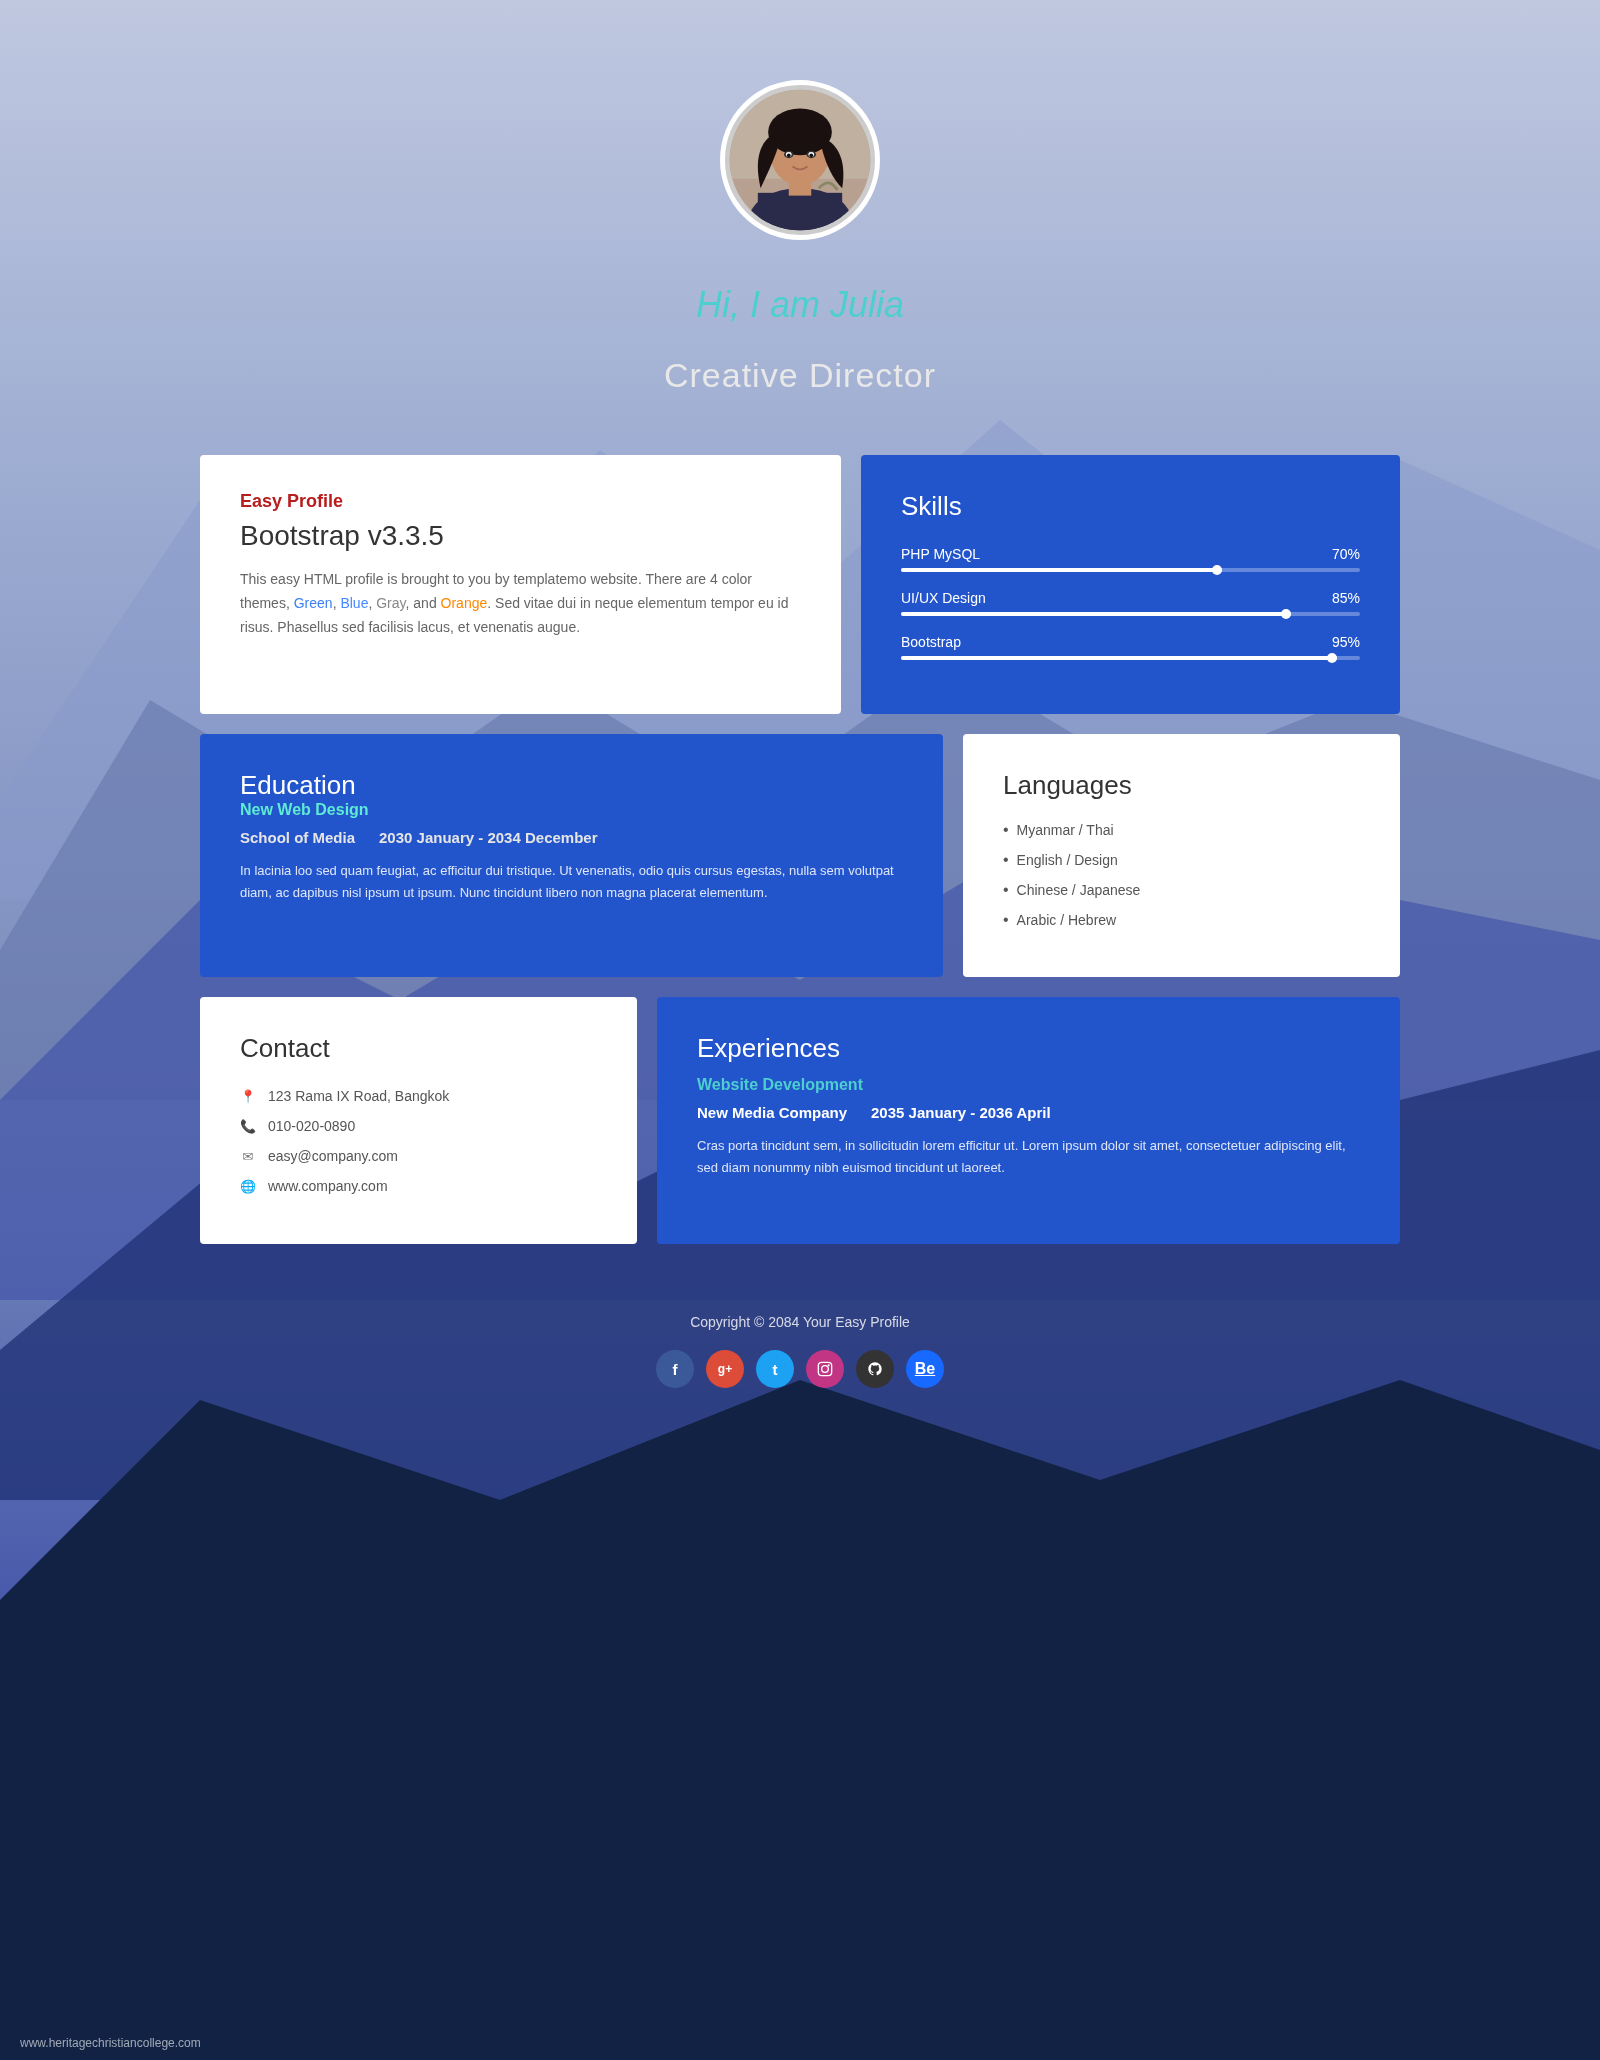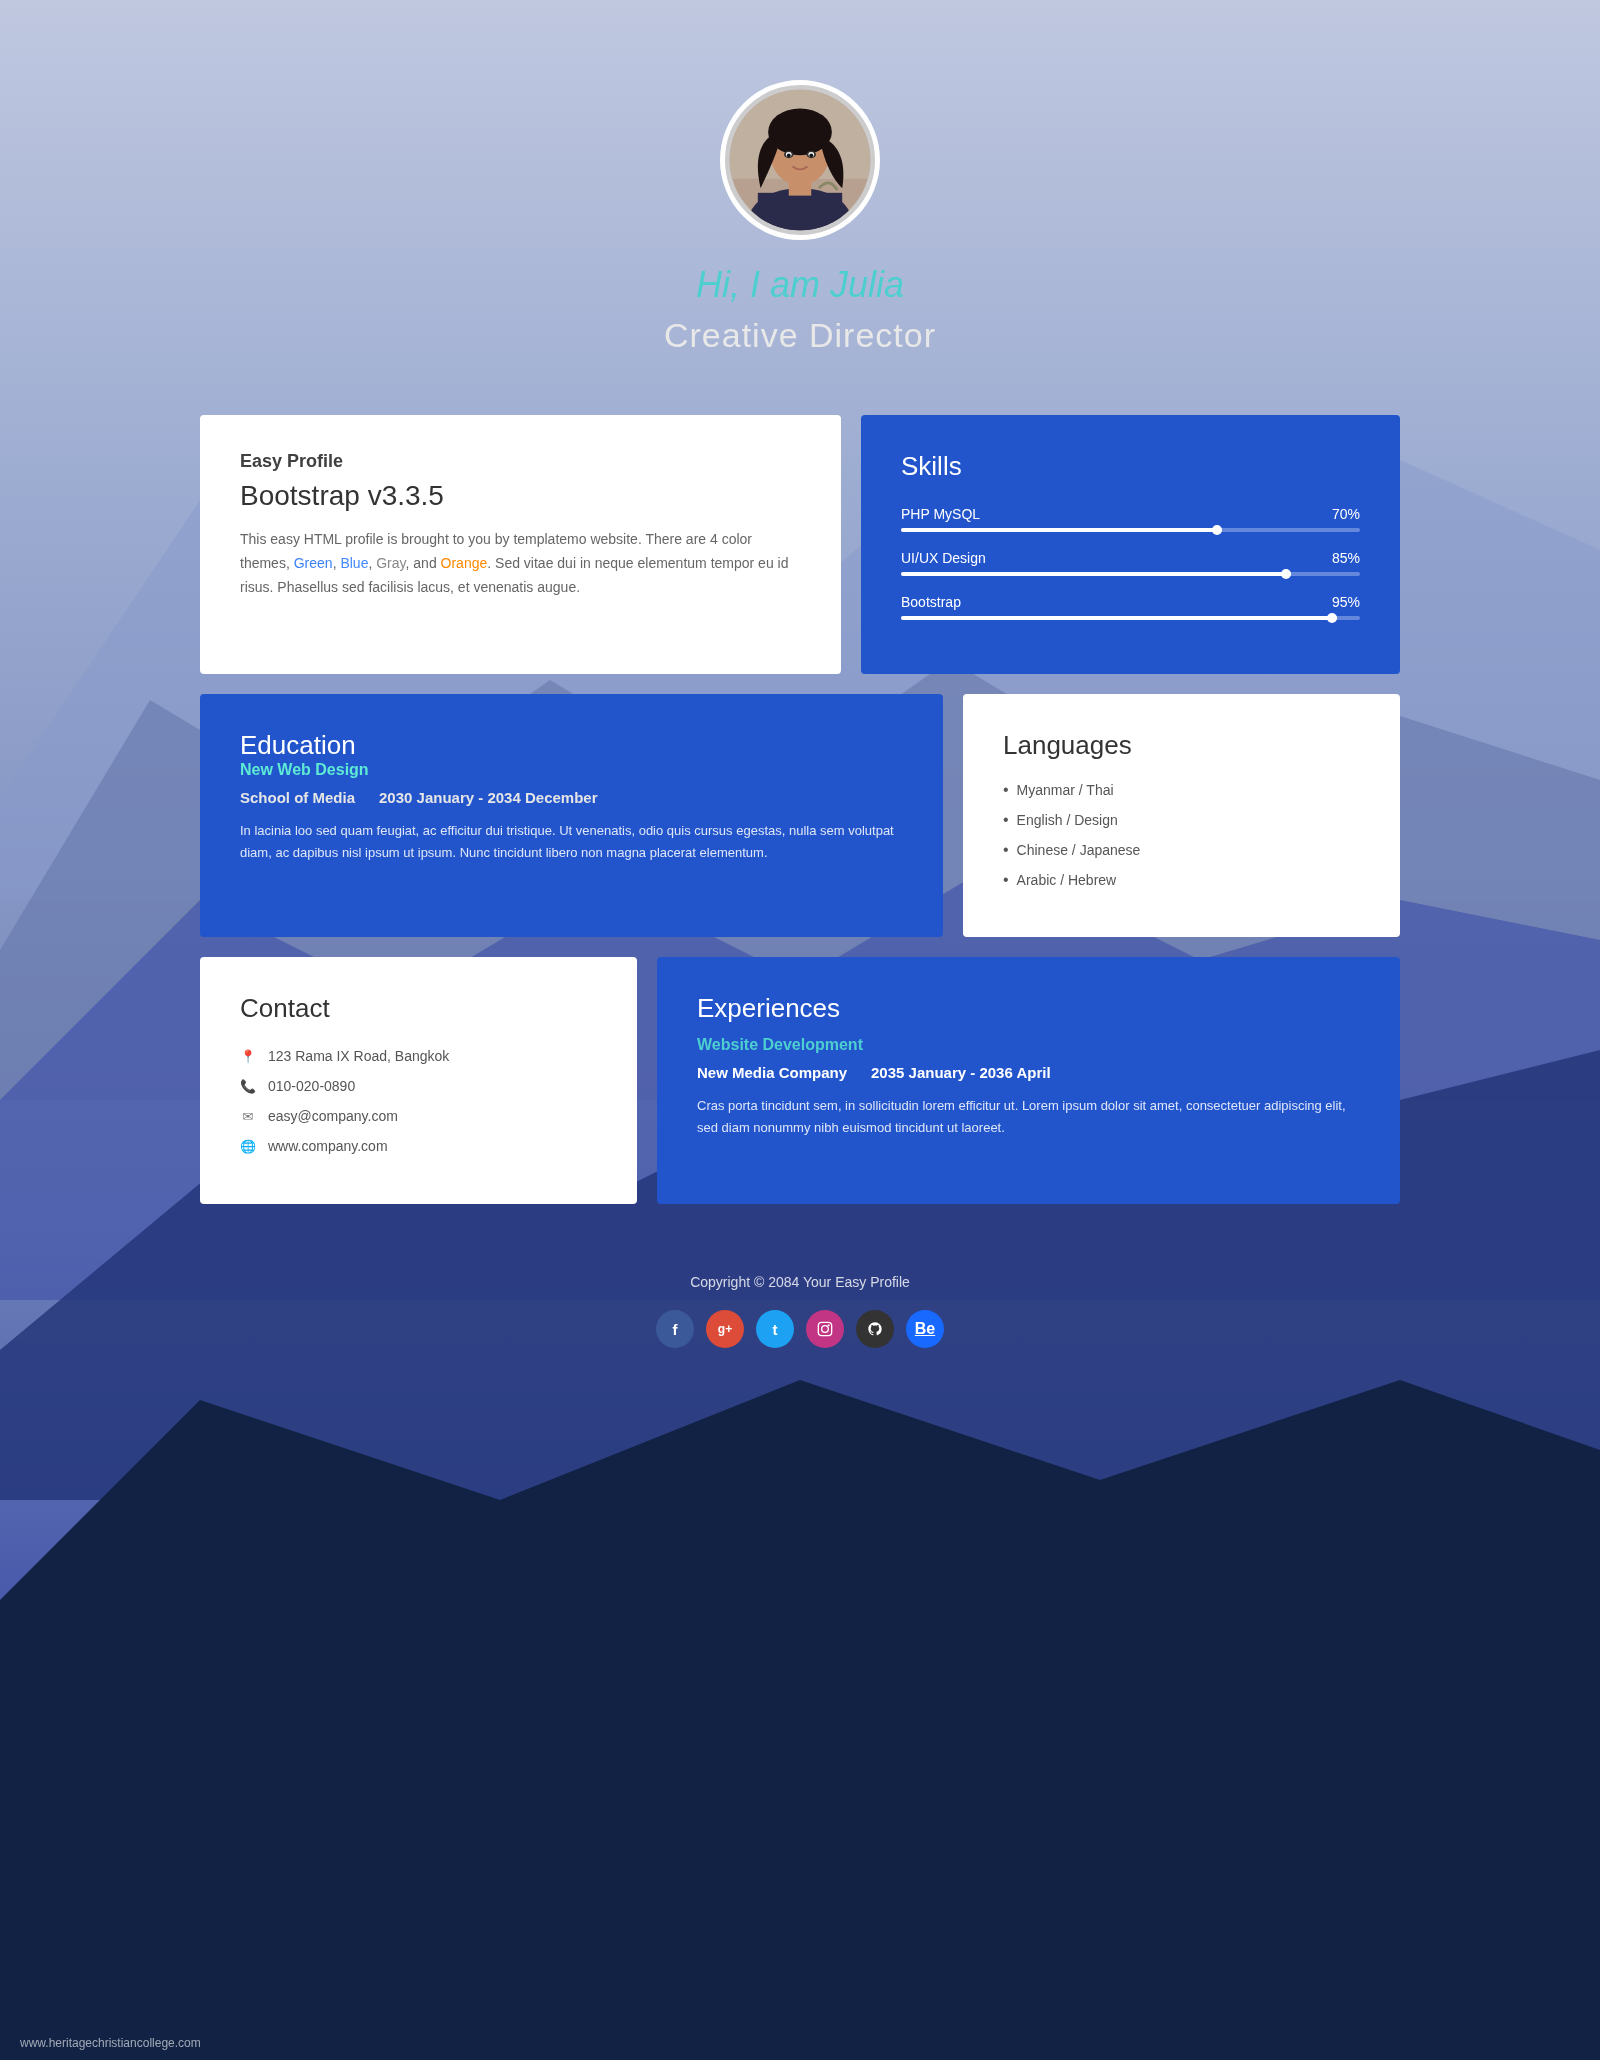--- a/index.html
+++ b/index.html
@@ -77,21 +77,21 @@
       color: white;
     }
 
     
     .easy-profile-card {
       flex: 1.1;
     }
 
     .card-tag {
       font-size: 18px;
-      color: #404040;
+      color: #b91c1c;
       font-weight: 600;
       margin-bottom: 8px;
     }
 
     .card-title {
       font-size: 28px;
       color: #333;
       font-weight: 400;
       margin-bottom: 16px;
     }
@@ -368,21 +368,21 @@
 
   <polygon points="0,950 150,700 350,820 550,680 750,800 950,660 1150,780 1350,700 1600,780 1600,1100 0,1100" fill="#6677aa" opacity="0.6"></polygon>
 
   <polygon points="0,1100 200,900 400,1000 600,880 800,980 1000,860 1200,960 1400,900 1600,940 1600,1300 0,1300" fill="#4455aa" opacity="0.7"></polygon>
 
   <polygon points="0,1350 300,1100 600,1200 900,1050 1200,1150 1600,1050 1600,1500 0,1500" fill="#223377" opacity="0.8"></polygon>
 
   <polygon points="0,1600 200,1400 500,1500 800,1380 1100,1480 1400,1380 1600,1450 1600,2060 0,2060" fill="#112244"></polygon>
 </svg>
 
-<div class="header-section" style="position:relative; z-index:10;">
+<div class="header-section" style="position:relative; z-index:10;gap:20px;">
   <div class="avatar-container">
 
     <svg width="160" height="160" viewBox="0 0 160 160">
       <defs>
         <clipPath id="circle">
           <circle cx="80" cy="80" r="75"></circle>
         </clipPath>
       </defs>
       <rect width="160" height="160" fill="#b8a090" clip-path="url(#circle)"></rect>
 

